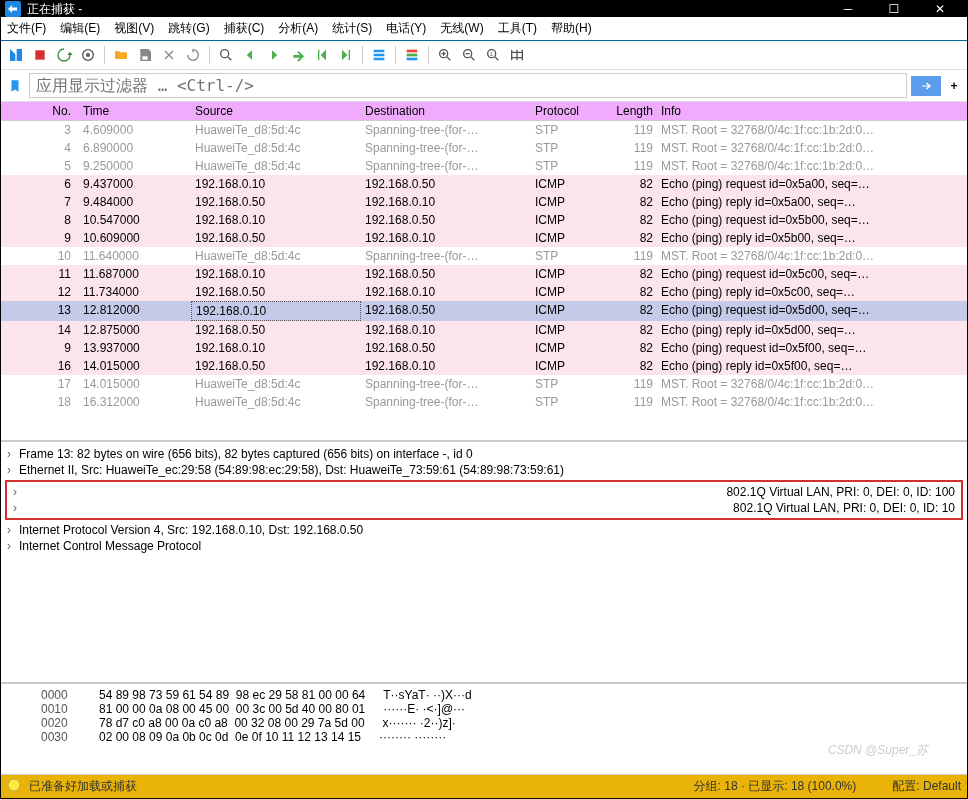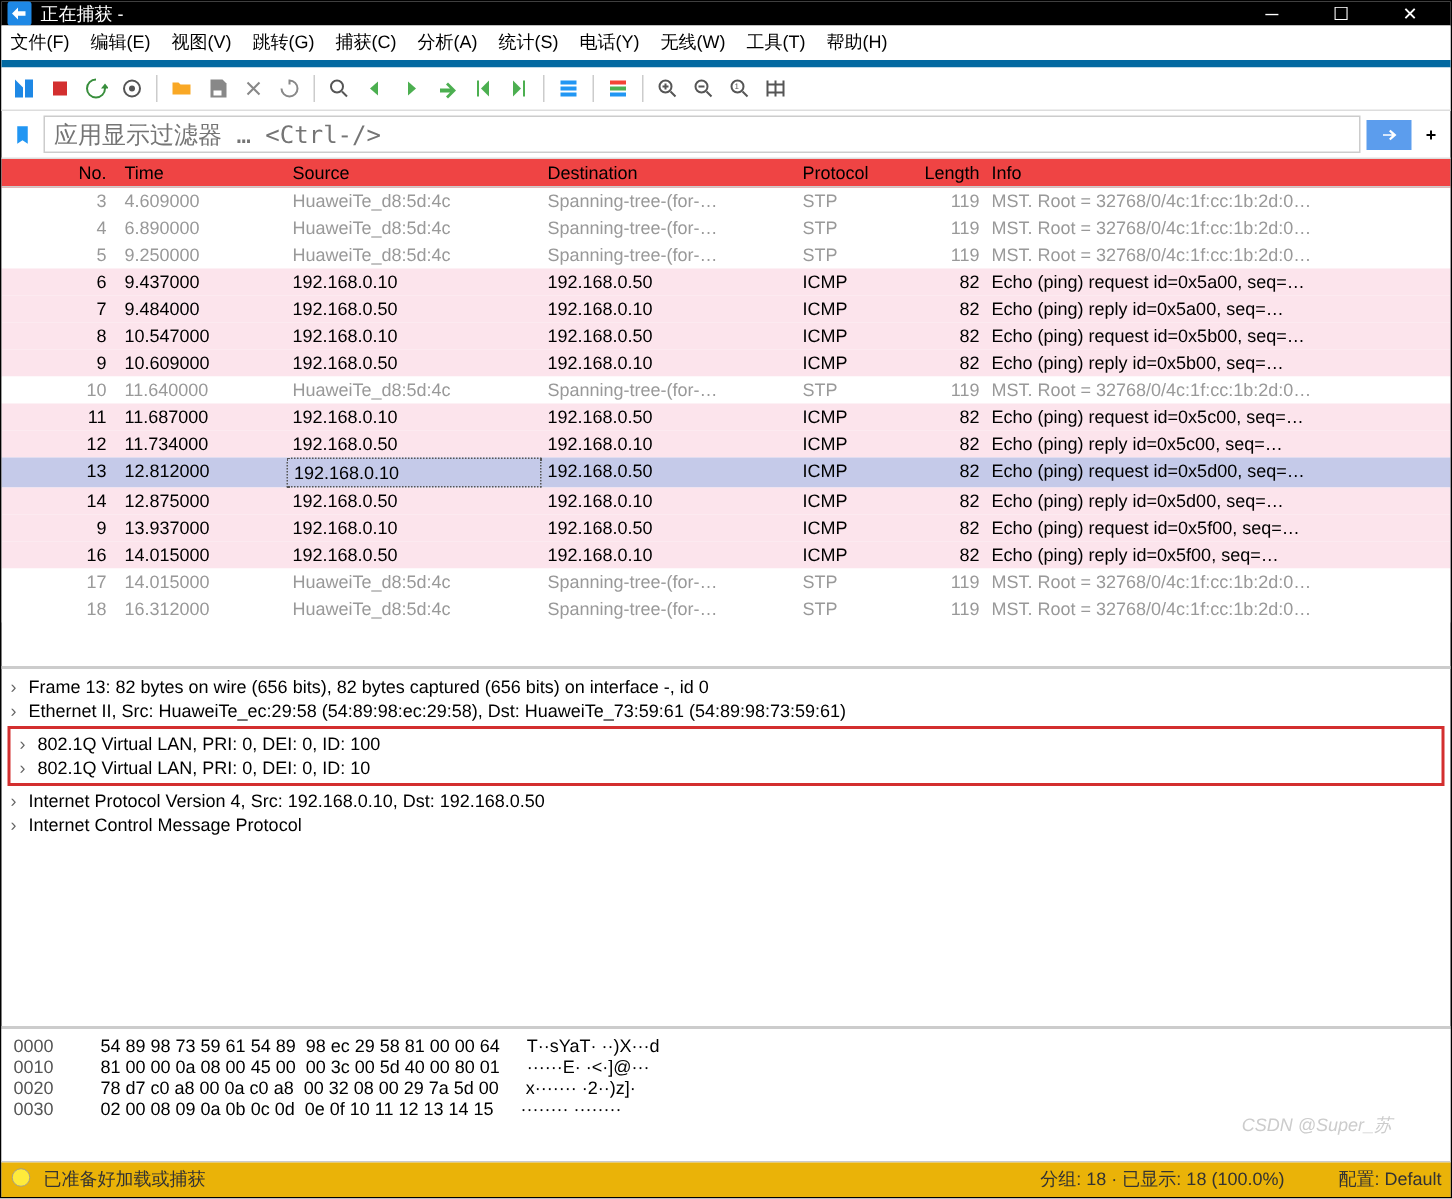--- a/index.html
+++ b/index.html
@@ -4,54 +4,54 @@
 <style>
 * { margin: 0; padding: 0; box-sizing: border-box; font-family: "Microsoft YaHei", sans-serif; }
 body { background: #fff; font-size: 12px; overflow: hidden; }
 .window { width: 968px; height: 799px; display: flex; flex-direction: column; border: 1px solid #000; }
 .titlebar { background: #000; height: 16px; display: flex; align-items: center; padding: 0 4px; color: #fff; }
 .tb-icon { width: 16px; height: 16px; background: #1e88e5; border-radius: 2px; margin-right: 6px; display: inline-flex; align-items: center; justify-content: center; }
 .tb-icon svg { width: 12px; height: 12px; fill: #fff; }
 .tb-title { flex: 1; font-size: 12px; }
 .tb-btns { display: flex; gap: 0; }
 .tb-btn { width: 46px; height: 30px; display: flex; align-items: center; justify-content: center; color: #fff; }
-.menubar { background: #fff; padding: 3px 6px; display: flex; gap: 14px; font-size: 12px; border-bottom: 5px solid #0369a1; }
+.menubar { background: #fff; padding: 3px 6px; display: flex; gap: 14px; font-size: 12px; border-bottom: 1px solid #0369a1; }
 .menubar span { cursor: default; }
 .toolbar { background: #fff; padding: 3px 4px; display: flex; align-items: center; gap: 2px; border-bottom: 1px solid #ddd; }
 .tbtn { width: 22px; height: 22px; display: inline-flex; align-items: center; justify-content: center; border: 1px solid transparent; }
 .tbtn svg { width: 16px; height: 16px; }
 .tsep { width: 1px; height: 18px; background: #ccc; margin: 0 3px; }
 .filterbar { display: flex; align-items: center; padding: 3px 4px; gap: 4px; border-bottom: 1px solid #ddd; }
 .filter-icon { width: 20px; height: 20px; display: inline-flex; align-items: center; justify-content: center; }
 .filter-input { flex: 1; border: 1px solid #ccc; padding: 2px 6px; font-size: 16px; font-family: monospace; color: #888; }
 .go-btn { background: #5c9ded; width: 30px; height: 20px; display: inline-flex; align-items: center; justify-content: center; }
 .plus-btn { width: 18px; height: 20px; display: inline-flex; align-items: center; justify-content: center; font-weight: bold; }
 .packet-list { flex: 0 0 auto; height: 340px; overflow: auto; font-family: Consolas, monospace; font-size: 12px; border-bottom: 2px solid #ccc; position: relative; }
-.pl-header { display: flex; border-bottom: 1px solid #ccc; background: #ef4444; position: sticky; top: 0; }
+.pl-header { display: flex; border-bottom: 1px solid #ccc; background: #f0abfc; position: sticky; top: 0; }
 .pl-header > div, .pl-row > div { padding: 2px 4px; white-space: nowrap; overflow: hidden; }
 .col-no { width: 78px; text-align: right; padding-right: 8px !important; }
 .col-time { width: 112px; }
 .col-src { width: 170px; }
 .col-dst { width: 170px; }
 .col-proto { width: 70px; }
 .col-len { width: 56px; text-align: right; }
 .col-info { flex: 1; }
 .pl-row { display: flex; }
 .row-gray { color: #999; background: #fff; }
 .row-pink { background: #fce4ec; color: #000; }
 .row-sel { background: #c5cae9 !important; }
 .row-sel .col-src { border: 1px dotted #555; }
 .tree-pane { height: 248px; overflow: auto; font-family: Consolas, monospace; font-size: 12px; padding: 4px 0; border-bottom: 2px solid #ccc; }
 .tree-row { padding: 1px 6px 1px 18px; white-space: nowrap; position: relative; }
 .tree-row::before { content: "›"; position: absolute; left: 6px; color: #666; }
-.redbox { border: 2px solid #d32f2f; margin: 2px 4px; padding: 2px 0; }
+.redbox { border: 2px solid #d32f2f; margin: 2px 4px; padding: 2px 0; text-align: right; }
 .redbox .tree-row { padding-left: 18px; }
 .hex-pane { height: 92px; overflow: auto; font-family: Consolas, monospace; font-size: 12px; padding: 4px 8px; background: #fff; border-bottom: 1px solid #ccc; white-space: pre; }
 .hex-row { display: flex; gap: 18px; }
-.hx-off { width: 40px; color: #555; }
+.hx-off { width: 40px; color: #555; margin-left: 32px; }
 .hx-bytes { flex: 0 0 auto; }
 .hx-asc { flex: 0 0 auto; }
 .statusbar { height: 24px; display: flex; align-items: center; padding: 0 6px; font-size: 12px; gap: 8px; background: #eab308; color: #333; font-family: Consolas, monospace; }
 .sb-sep { flex: 1; }
 .watermark { position: absolute; right: 40px; bottom: 40px; color: #ccc; font-size: 12px; font-style: italic; pointer-events: none; text-align: right; }
 </style>
 </head>
 <body>
 
 <div class="window">

